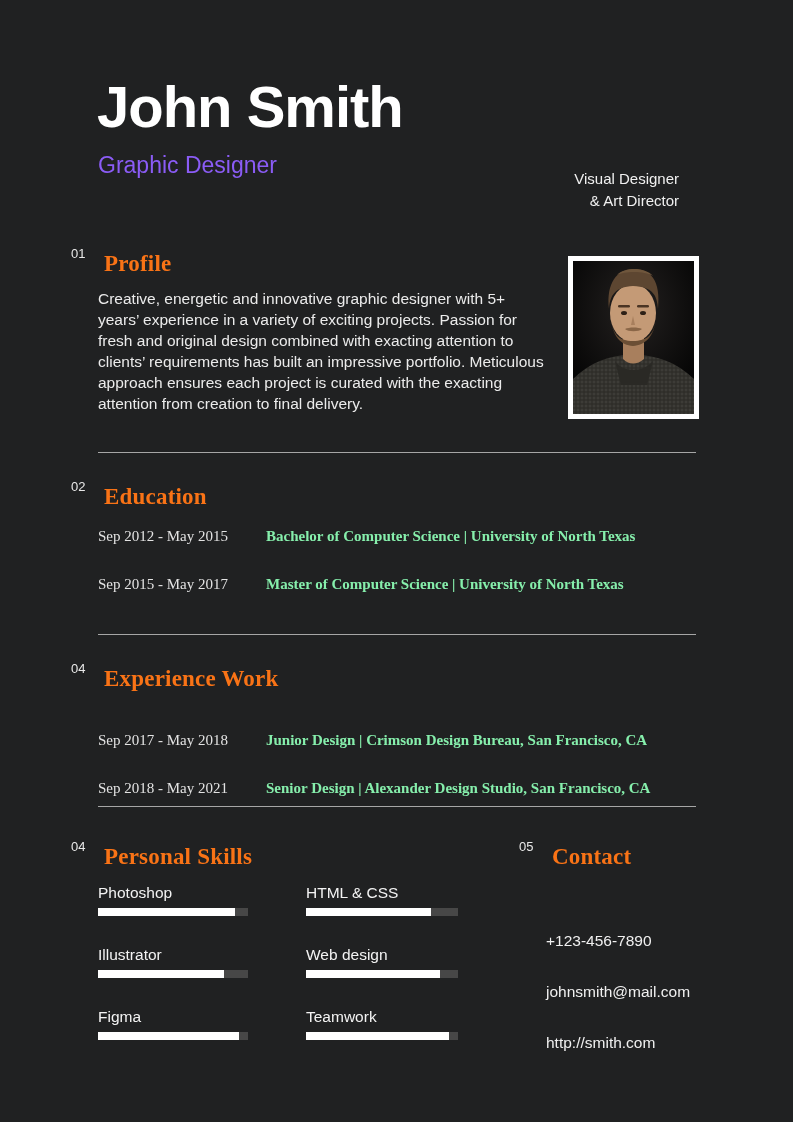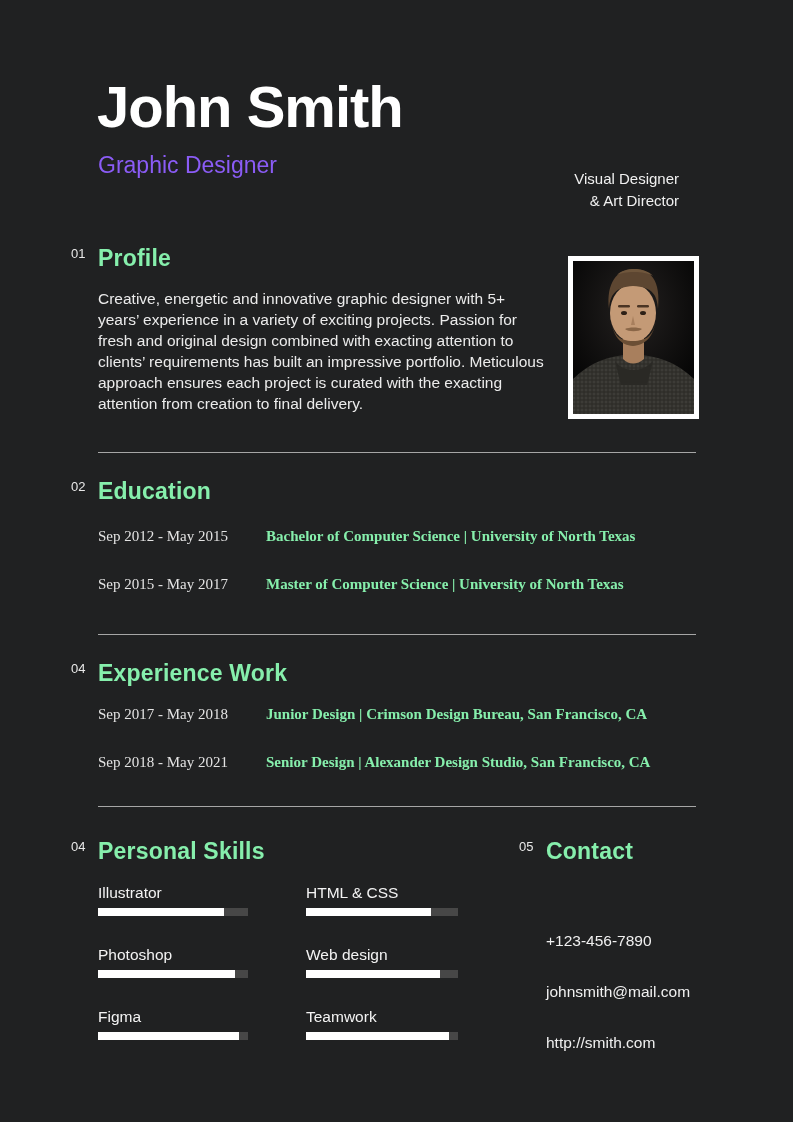--- a/index.html
+++ b/index.html
@@ -9,34 +9,34 @@
     font-family:"Liberation Sans", sans-serif;
   }
   
   .name{position:absolute;left:97px;top:78px;margin:0;font-size:58px;line-height:1.0;
         font-weight:700;color:#ffffff;letter-spacing:-1px;}
   .subtitle{position:absolute;left:98px;top:152px;font-size:23px;color:#8b5cf6;}
   .tagline{position:absolute;right:101px;top:168px;font-size:15px;line-height:21.5px;
            text-align:right;color:#f0f0f0;}
   
   .sec-head{position:absolute;}
-  .sec-head h2{margin:0;font-size:23px;font-weight:700;color:#86efac;letter-spacing:.2px;}
+  .sec-head h2{margin:6px;font-size:23px;font-weight:700;color:#f97316;letter-spacing:.2px;font-family:Liberation Serif, serif;}
   .sec-num{position:absolute;left:-27px;top:1px;font-size:13px;color:#e8e8e8;font-weight:400;}
   
   .profile-body{position:absolute;left:98px;top:288px;width:447px;margin:0;
                 font-size:15.5px;line-height:21px;color:#ebebeb;}
   .photo-frame{position:absolute;left:568px;top:256px;width:121px;height:153px;
                border:5px solid #ffffff;background:#000;}
   .photo-frame svg{display:block;}
   
   .divider{position:absolute;left:98px;width:598px;height:1px;background:#a6a6a6;}
   .d1{top:452px;} .d2{top:634px;} .d3{top:806px;}
   
   .rows{position:absolute;left:98px;width:600px;font-family:Liberation Serif, serif;}
-  .edu-rows{top:528px;} .exp-rows{top:706px;}
+  .edu-rows{top:528px;} .exp-rows{top:732px;}
   .timeline-row{display:flex;align-items:baseline;margin-bottom:31px;font-size:15px;}
   .timeline-dates{flex:0 0 168px;color:#e3e3e3;}
   .timeline-detail{flex:1;font-weight:700;color:#86efac;}
   
   .skills-col{position:absolute;}
   .skills-col-0{left:98px;top:884px;width:150px;}
   .skills-col-1{left:306px;top:884px;width:152px;}
   .skill-item{margin-bottom:30px;}
   .skill-label{font-size:15.5px;color:#f3f3f3;margin-bottom:6px;}
   .skill-bar{height:8px;background:#474747;}
@@ -135,29 +135,29 @@
     </div>
 
   <div class="divider d3"></div>
 
   <div class="sec-head" style="left:98px;top:838px;">
     <span class="sec-num">04</span>
     <h2>Personal Skills</h2>
   </div>
   <div class="skills-col skills-col-0" id="skills-col-0">
       <div class="skill-item">
+        <div class="skill-label">Photoshop</div>
+        <div class="skill-bar">
+          <div class="skill-bar-fill" style="width: 91%;"></div>
+        </div>
+      </div>
+      <div class="skill-item">
         <div class="skill-label">Illustrator</div>
         <div class="skill-bar">
           <div class="skill-bar-fill" style="width: 84%;"></div>
-        </div>
-      </div>
-      <div class="skill-item">
-        <div class="skill-label">Photoshop</div>
-        <div class="skill-bar">
-          <div class="skill-bar-fill" style="width: 91%;"></div>
         </div>
       </div>
       <div class="skill-item">
         <div class="skill-label">Figma</div>
         <div class="skill-bar">
           <div class="skill-bar-fill" style="width: 94%;"></div>
         </div>
       </div>
     </div>
   <div class="skills-col skills-col-1" id="skills-col-1">

